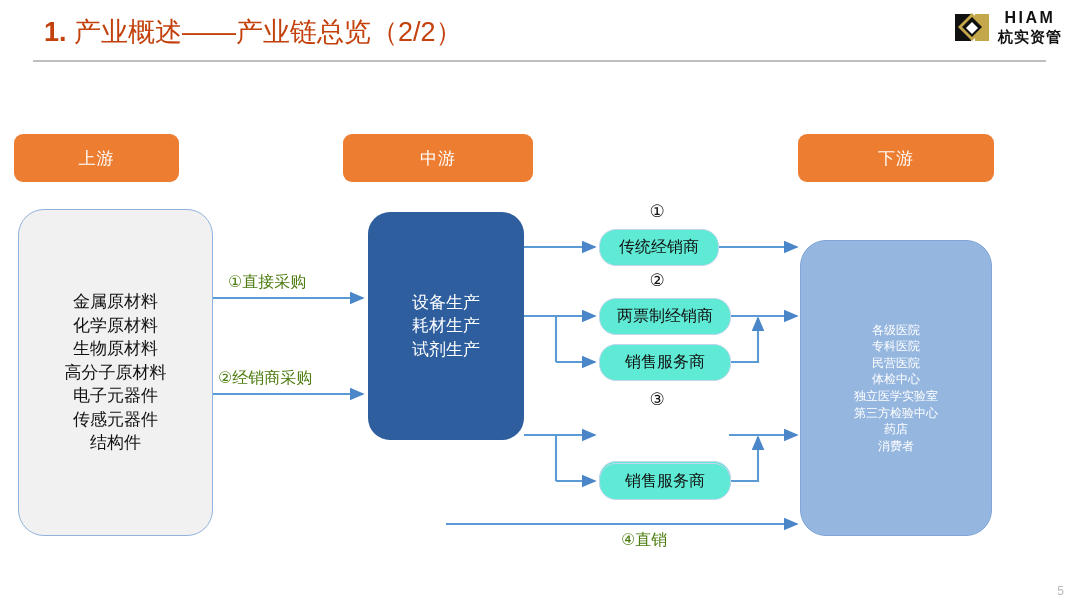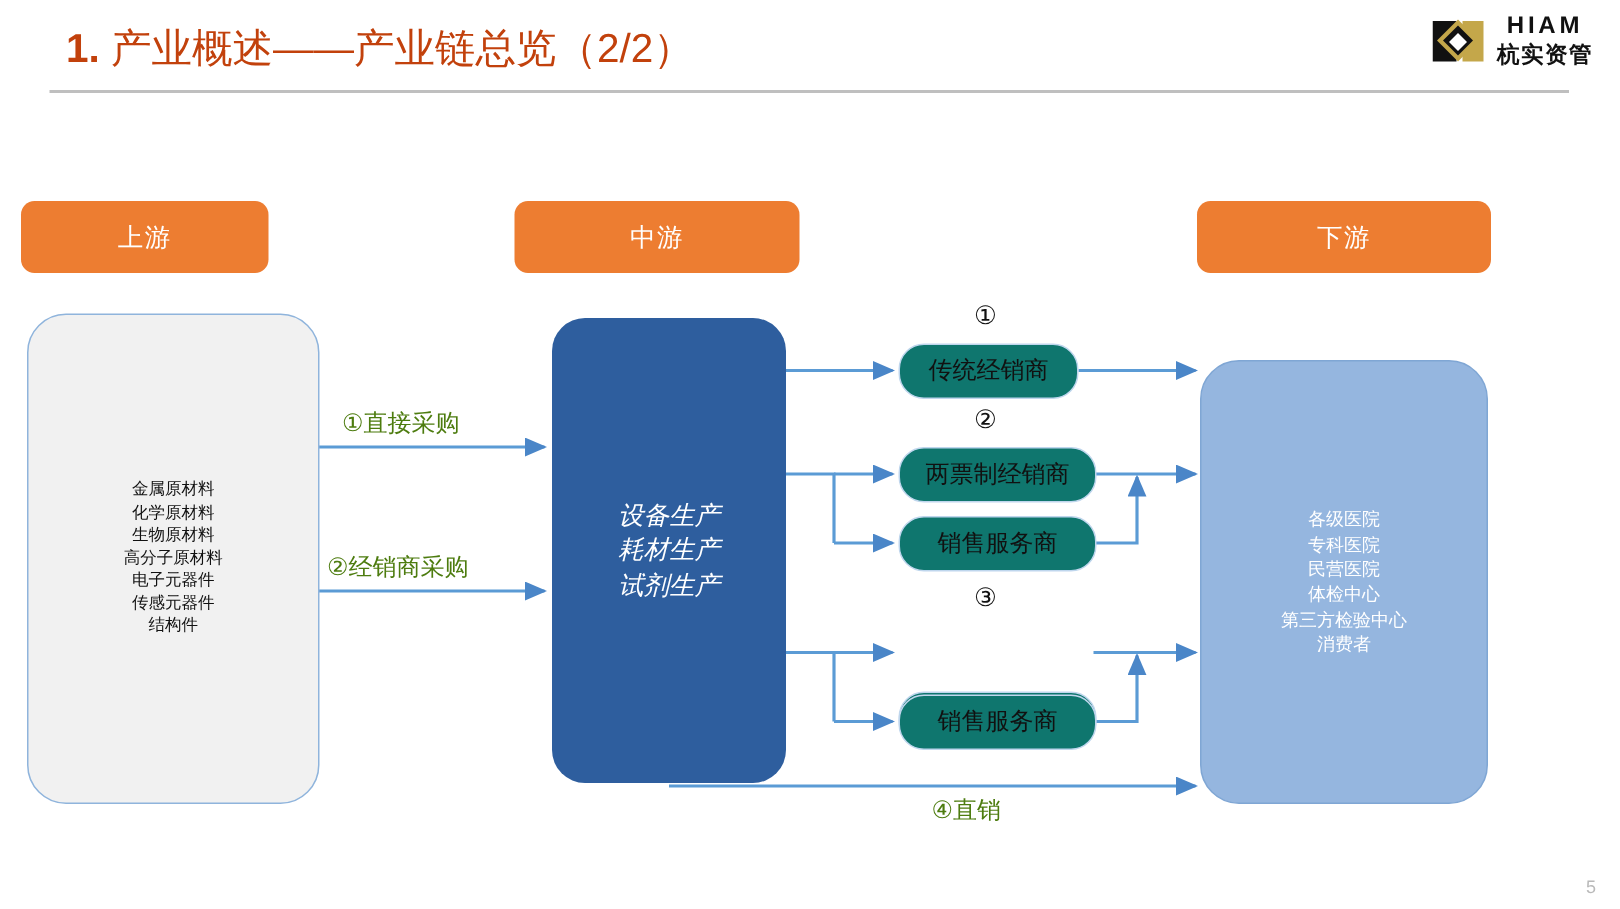--- a/index.html
+++ b/index.html
@@ -52,38 +52,38 @@
 
   
   .stage-box{
     position:absolute;border-radius:26px;
     display:flex;align-items:center;justify-content:center;
     text-align:center;line-height:1.38;
   }
   #box-up{
     left:18px;top:209px;width:193px;height:325px;
     background:#F1F1F1;border:1.6px solid #8FB4DC;
-    color:#111;font-size:11px;
+    color:#111;font-size:17px;
   }
   #box-mid{
-    left:368px;top:212px;width:156px;height:310px;
+    left:368px;top:212px;width:156px;height:228px;
     background:#2E5E9E;border:none;border-radius:22px;
-    color:#fff;font-size:17px;font-style:italic;
+    color:#fff;font-size:17px;
   }
   #box-down{
     left:800px;top:240px;width:190px;height:294px;
     background:#95B6DF;border:1.4px solid #7FA6D4;
     color:#fff;font-size:12px;
   }
   .stage-box .lines span{display:block;}
 
   
   .pill{
     position:absolute;height:35px;
-    background:#0f766e;border:1.6px solid #BFD6ED;border-radius:17px;
+    background:#5eead4;border:1.6px solid #BFD6ED;border-radius:17px;
     display:flex;align-items:center;justify-content:center;
     font-size:16px;color:#111;
     box-shadow:0 0 0 0 transparent;
   }
 
   
   .circ-num{
     position:absolute;font-size:17px;color:#111;
     text-align:center;width:40px;
   }
@@ -184,21 +184,23 @@
       <span>试剂生产</span>
     </div>
   </div>
 
   <div class="stage-box" id="box-down">
     <div class="lines">
       <span>各级医院</span>
       <span>专科医院</span>
       <span>民营医院</span>
       <span>体检中心</span>
+      <span>独立医学实验室</span>
       <span>第三方检验中心</span>
+      <span>药店</span>
       <span>消费者</span>
     </div>
   </div>
 
   <div class="arrow-label" style="left:228px;top:272px;">①直接采购</div>
   <div class="arrow-label" style="left:218px;top:368px;">②经销商采购</div>
 
   <div class="circ-num" style="left:637px;top:201px;">①</div>
   <div class="circ-num" style="left:637px;top:270px;">②</div>
   <div class="circ-num" style="left:637px;top:389px;">③</div>

